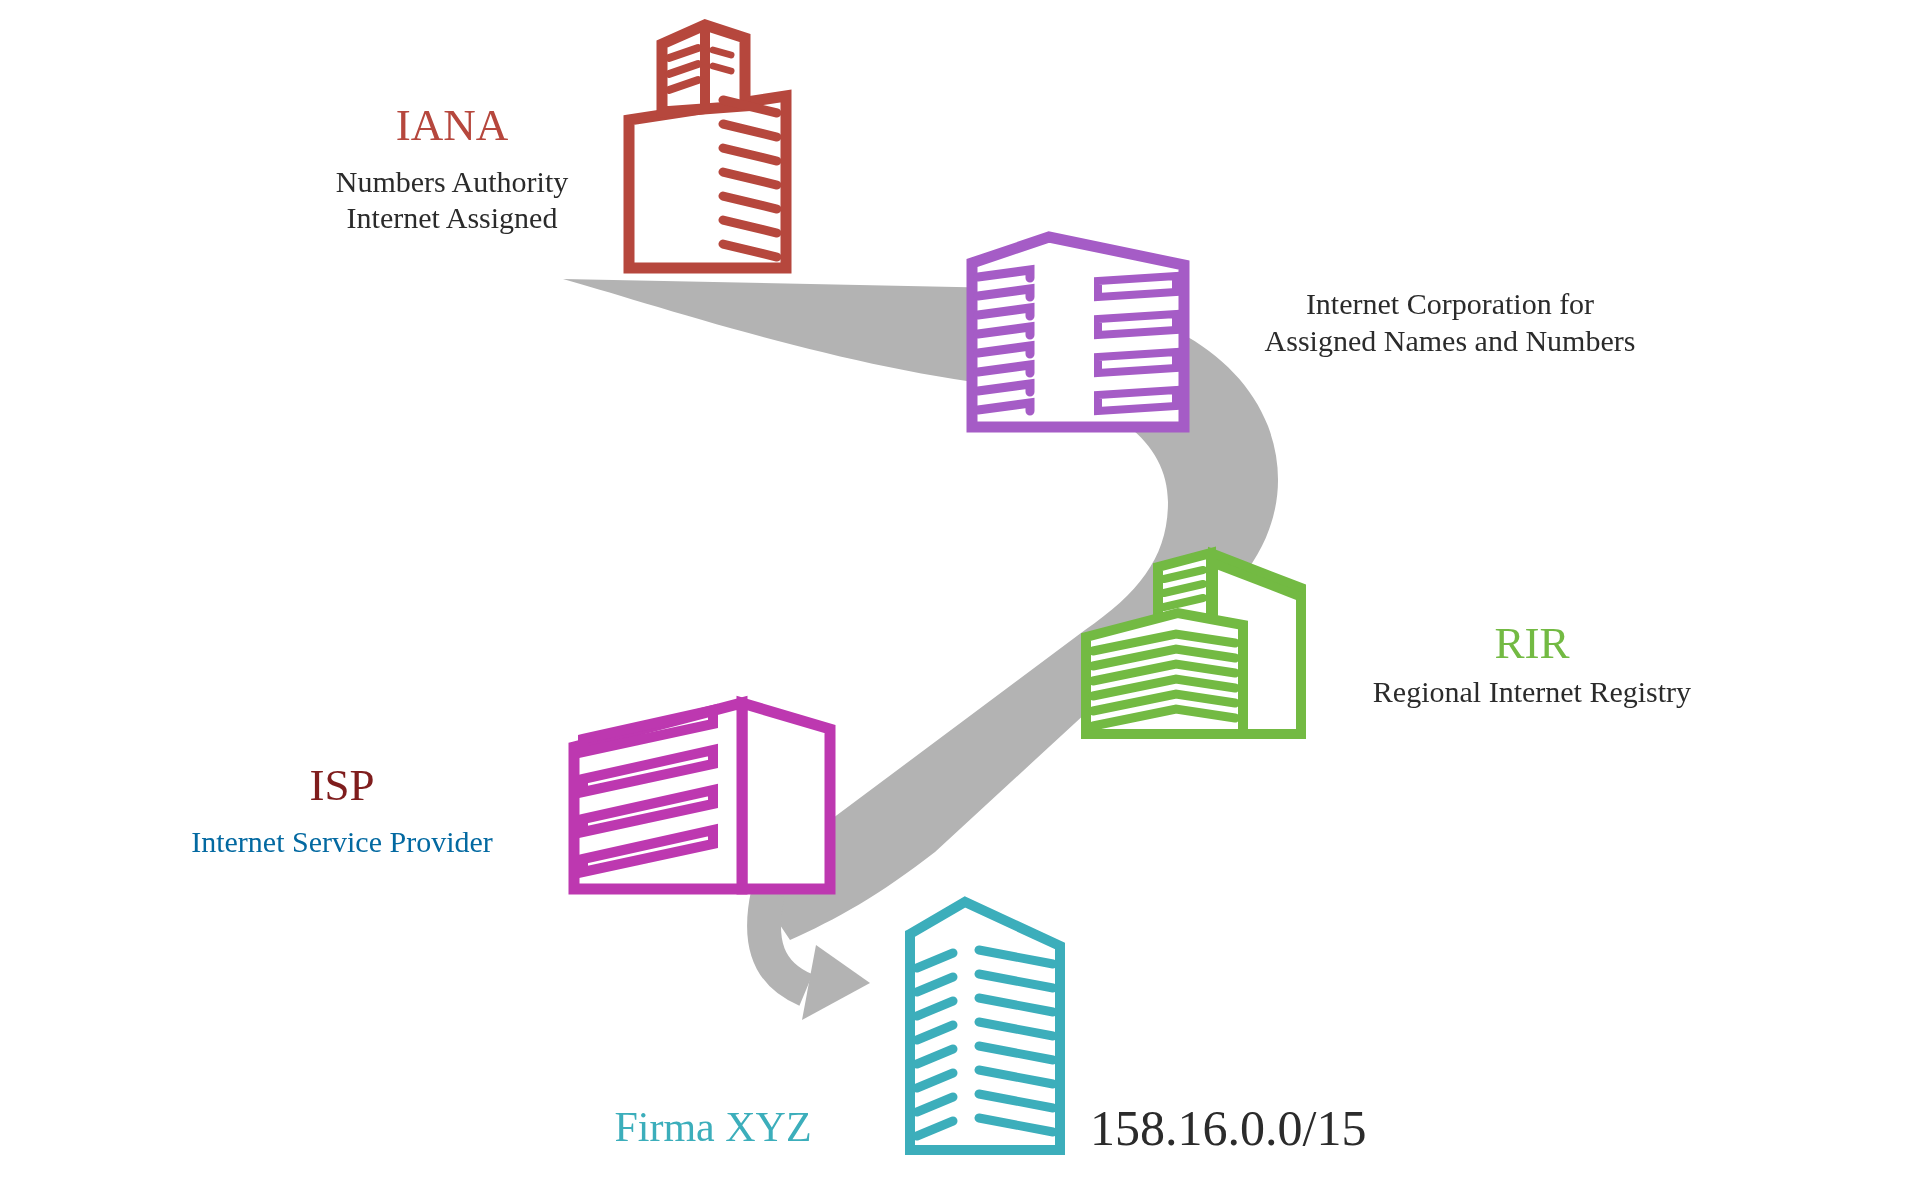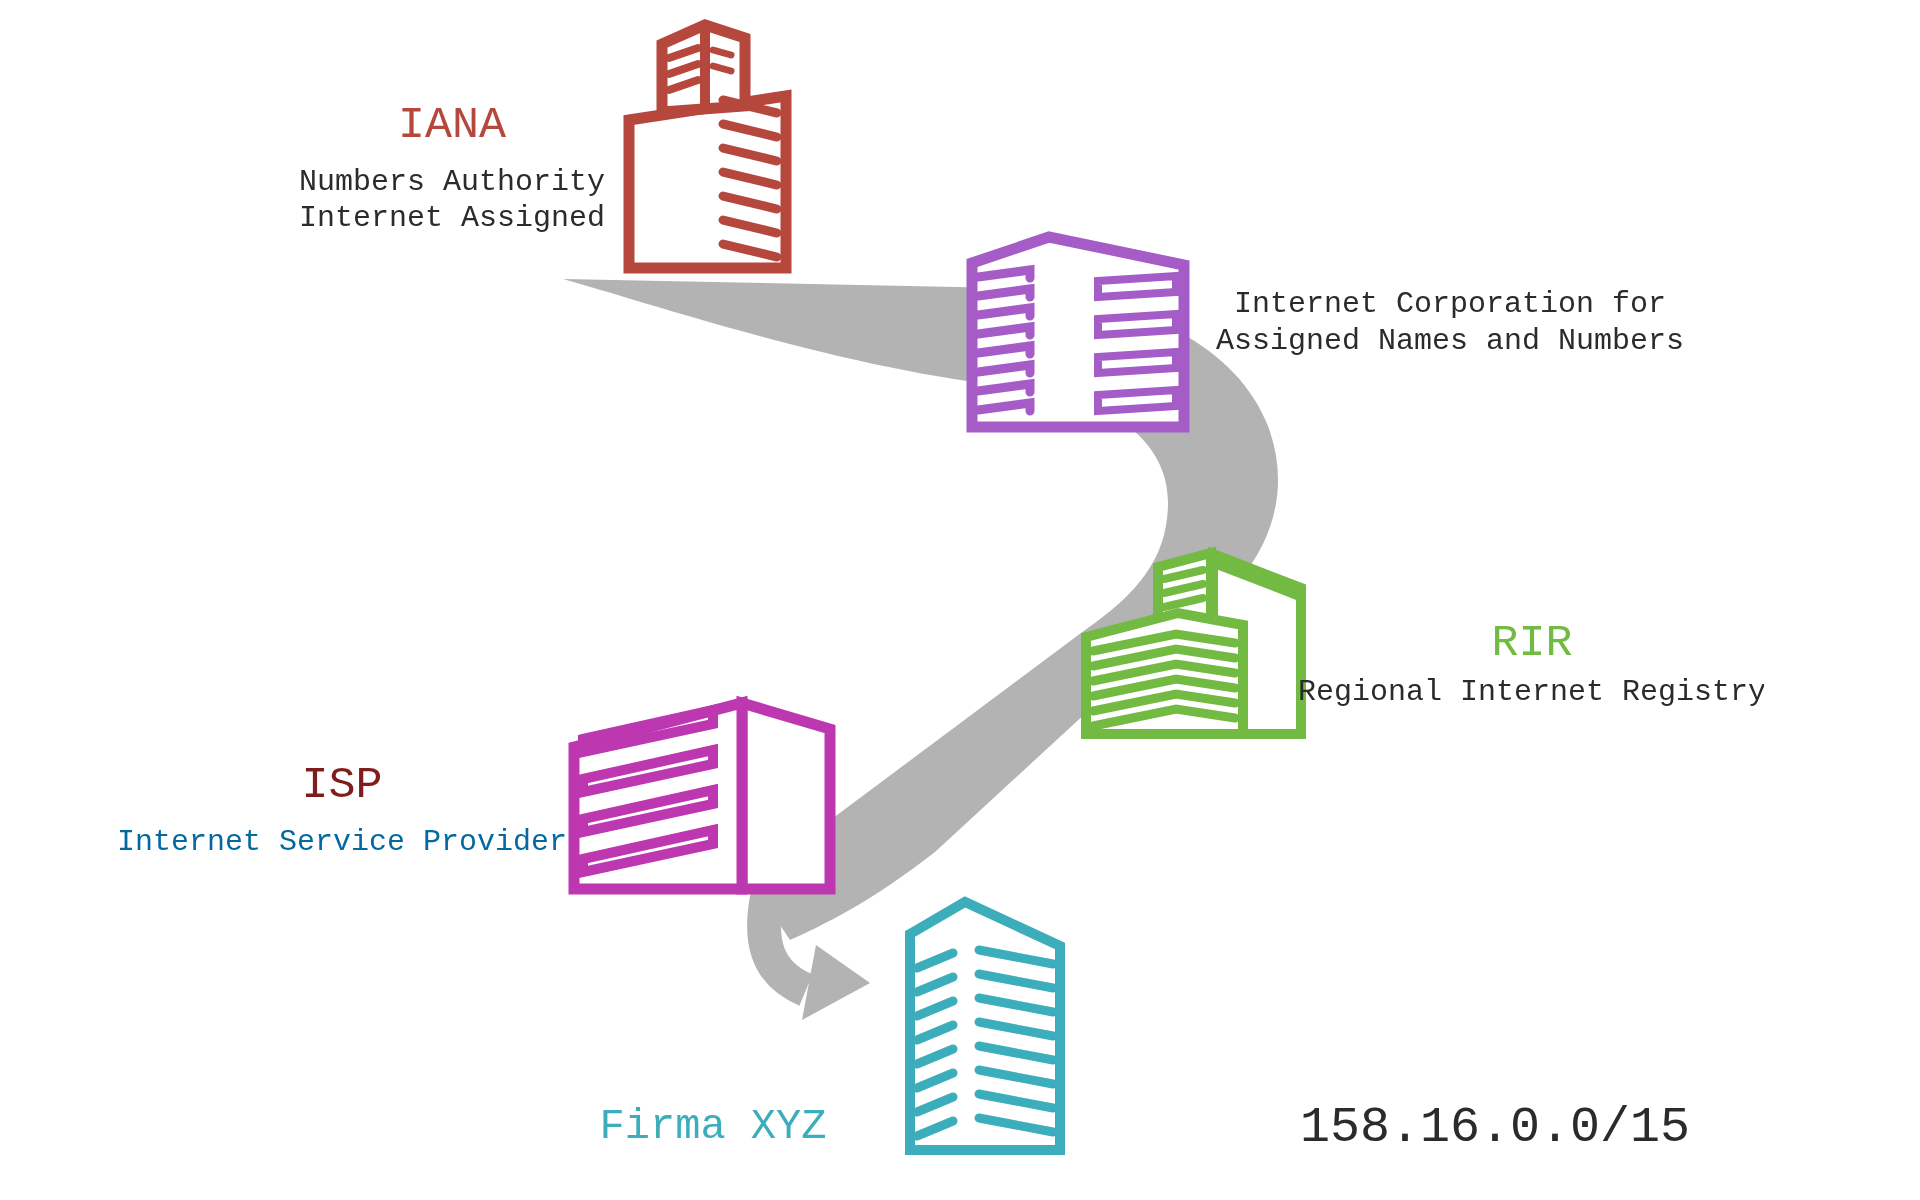--- a/index.html
+++ b/index.html
@@ -2,21 +2,21 @@
 <html><head>
 <meta charset="utf-8">
 <style>
   html, body { margin: 0; padding: 0; background: #ffffff; }
   #canvas {
     position: relative;
     width: 1764px;
     height: 1200px;
     background: #ffffff;
     overflow: hidden;
-    font-family: Liberation Mono, monospace;
+    font-family: Liberation Serif, serif;
     border-radius: 32px;
   }
   #diagram-svg { position: absolute; left: 0; top: 0; }
   .label-block { position: absolute; text-align: center; }
   .abbr { font-size: 45px; line-height: 1.15; font-weight: 400; }
   .full { font-size: 30px; line-height: 1.22; margin-top: 12px; font-weight: 400; }
   .company-name { position: absolute; font-size: 42px; line-height: 1.2; text-align: center; }
   .ip-block { position: absolute; font-size: 50px; line-height: 1.2; text-align: left; }
 </style>
 </head>
@@ -162,15 +162,15 @@
 
   <div class="label-block" style="left:42px; top:760px; width:600px;">
     <div class="abbr" style="color: #7f1d1d;">ISP</div>
     <div class="full" style="color: #0369a1;">
       <div>Internet Service Provider</div>
     </div>
   </div>
 
   <div class="company-name" style="left: 413px; top: 1102px; width: 600px; color: rgb(60, 174, 187);">Firma XYZ</div>
 
-  <div class="ip-block" style="left: 1090px; top: 1098px; width: 600px; color: rgb(43, 43, 43); text-align: right;">158.16.0.0/15</div>
+  <div class="ip-block" style="left: 1090px; top: 1098px; width: 600px; color: rgb(43, 43, 43);">158.16.0.0/15</div>
 
 </div>
 
 </body></html>

